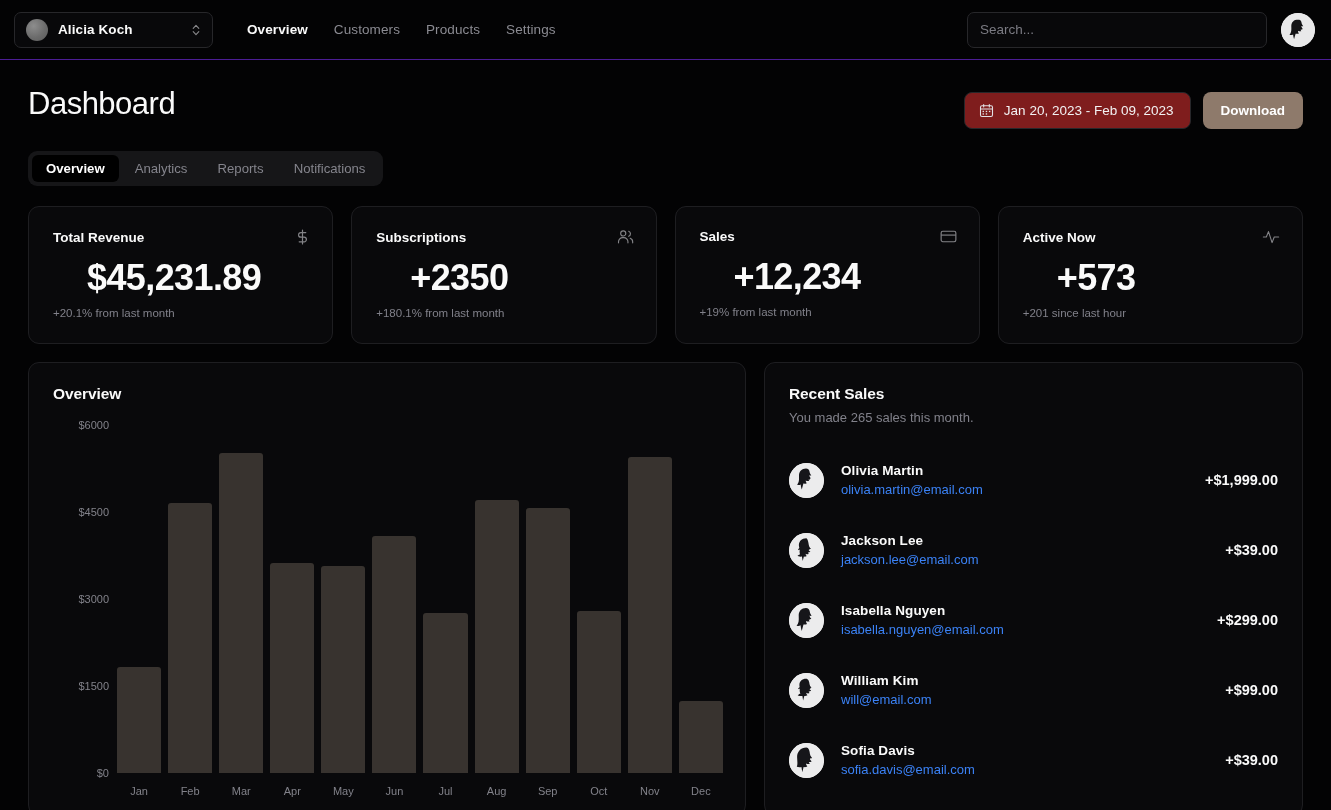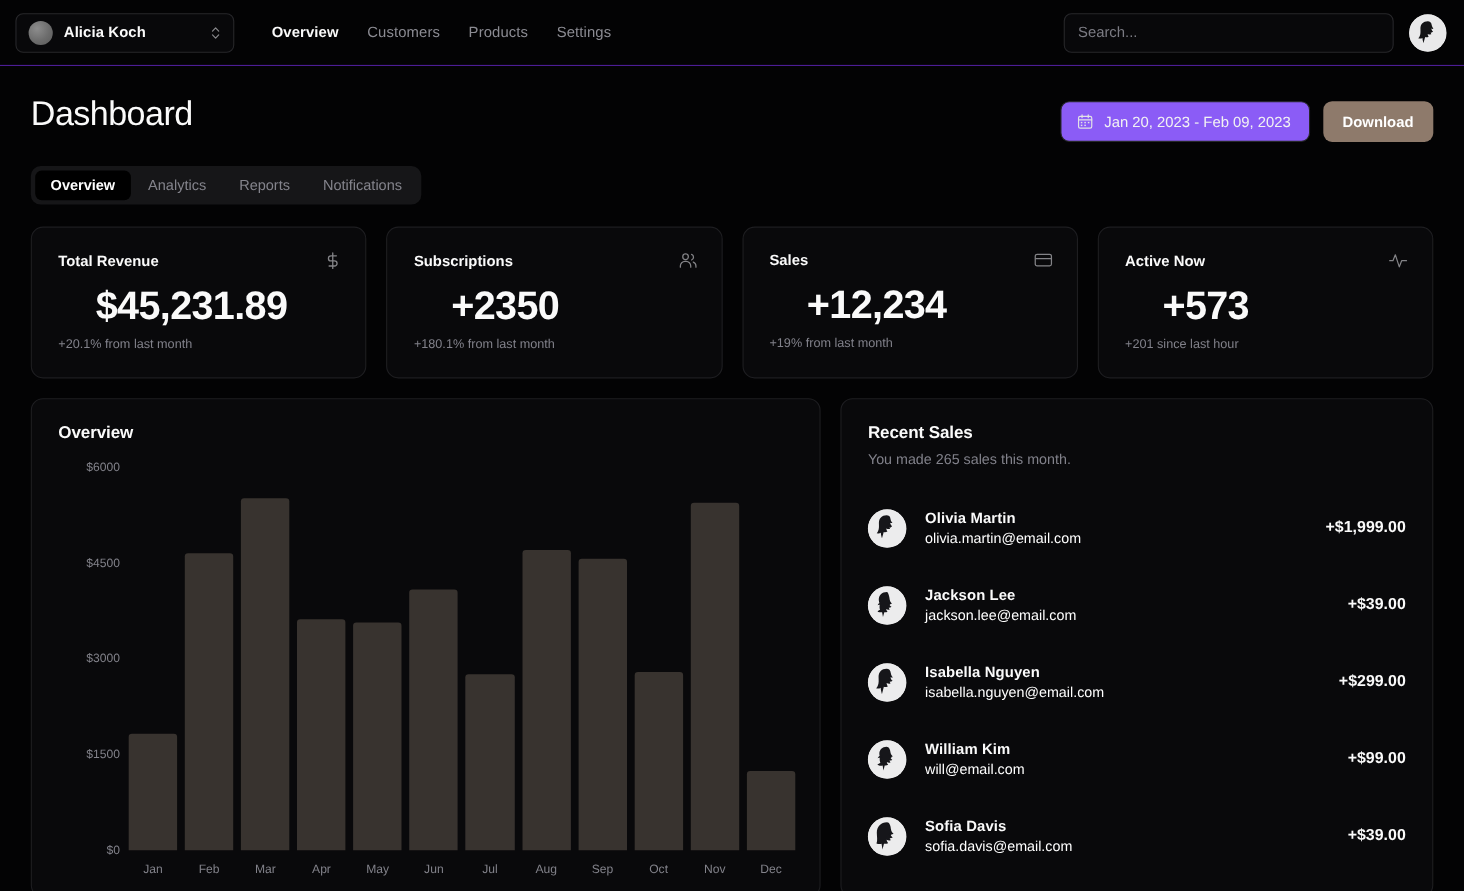--- a/index.html
+++ b/index.html
@@ -59,21 +59,21 @@
   }
 
   
   .page { padding: 28px 28px 0 28px; }
   .page-head { display: flex; align-items: flex-start; }
   .page-title { font-size: 31px; font-weight: normal; letter-spacing: -.5px; line-height: 1.05; }
   .head-actions { margin-left: auto; display: flex; align-items: center; gap: 12px; margin-top: 4px; }
   .daterange {
     height: 37px; display: flex; align-items: center; gap: 10px;
     border: 1px solid #27272a; border-radius: 8px;
-    padding: 0 16px 0 14px; background: #8b5cf6;
+    padding: 0 16px 0 14px; background: #7f1d1d;
     font-size: 13.5px; color: #f2f2f3;
   }
   .btn-download {
     height: 37px; padding: 0 18px;
     background: #8e7a6b; color: #ffffff;
     border: none; border-radius: 8px;
     font-size: 13.5px; font-weight: bold;
     font-family: "Liberation Sans", sans-serif;
     cursor: pointer;
   }
@@ -132,21 +132,21 @@
   
   .sales-card { flex: 1 1 auto; padding: 22px 24px 17px 24px; }
   .sales-list { margin-top: 20px; }
   .sale-row { display: flex; align-items: center; height: 70px; }
   .sale-avatar {
     width: 35px; height: 35px; border-radius: 50%;
     background: #e9e9ea; flex: 0 0 auto; overflow: hidden; display: block;
   }
   .sale-info { margin-left: 17px; }
   .sale-name { font-size: 13.5px; font-weight: bold; color: #fafafa; letter-spacing: .1px; }
-  .sale-email { font-size: 13px; color: #ffffff; margin-top: 4px; }
+  .sale-email { font-size: 13px; color: #3b82f6; margin-top: 4px; }
   .sale-amt { margin-left: auto; font-size: 14.5px; font-weight: bold; }
 </style>
 </head>
 <body>
 
 <div class="topbar">
 
   <div class="team-switch">
     <span class="team-avatar"></span>
     <span class="team-name">Alicia Koch</span>

